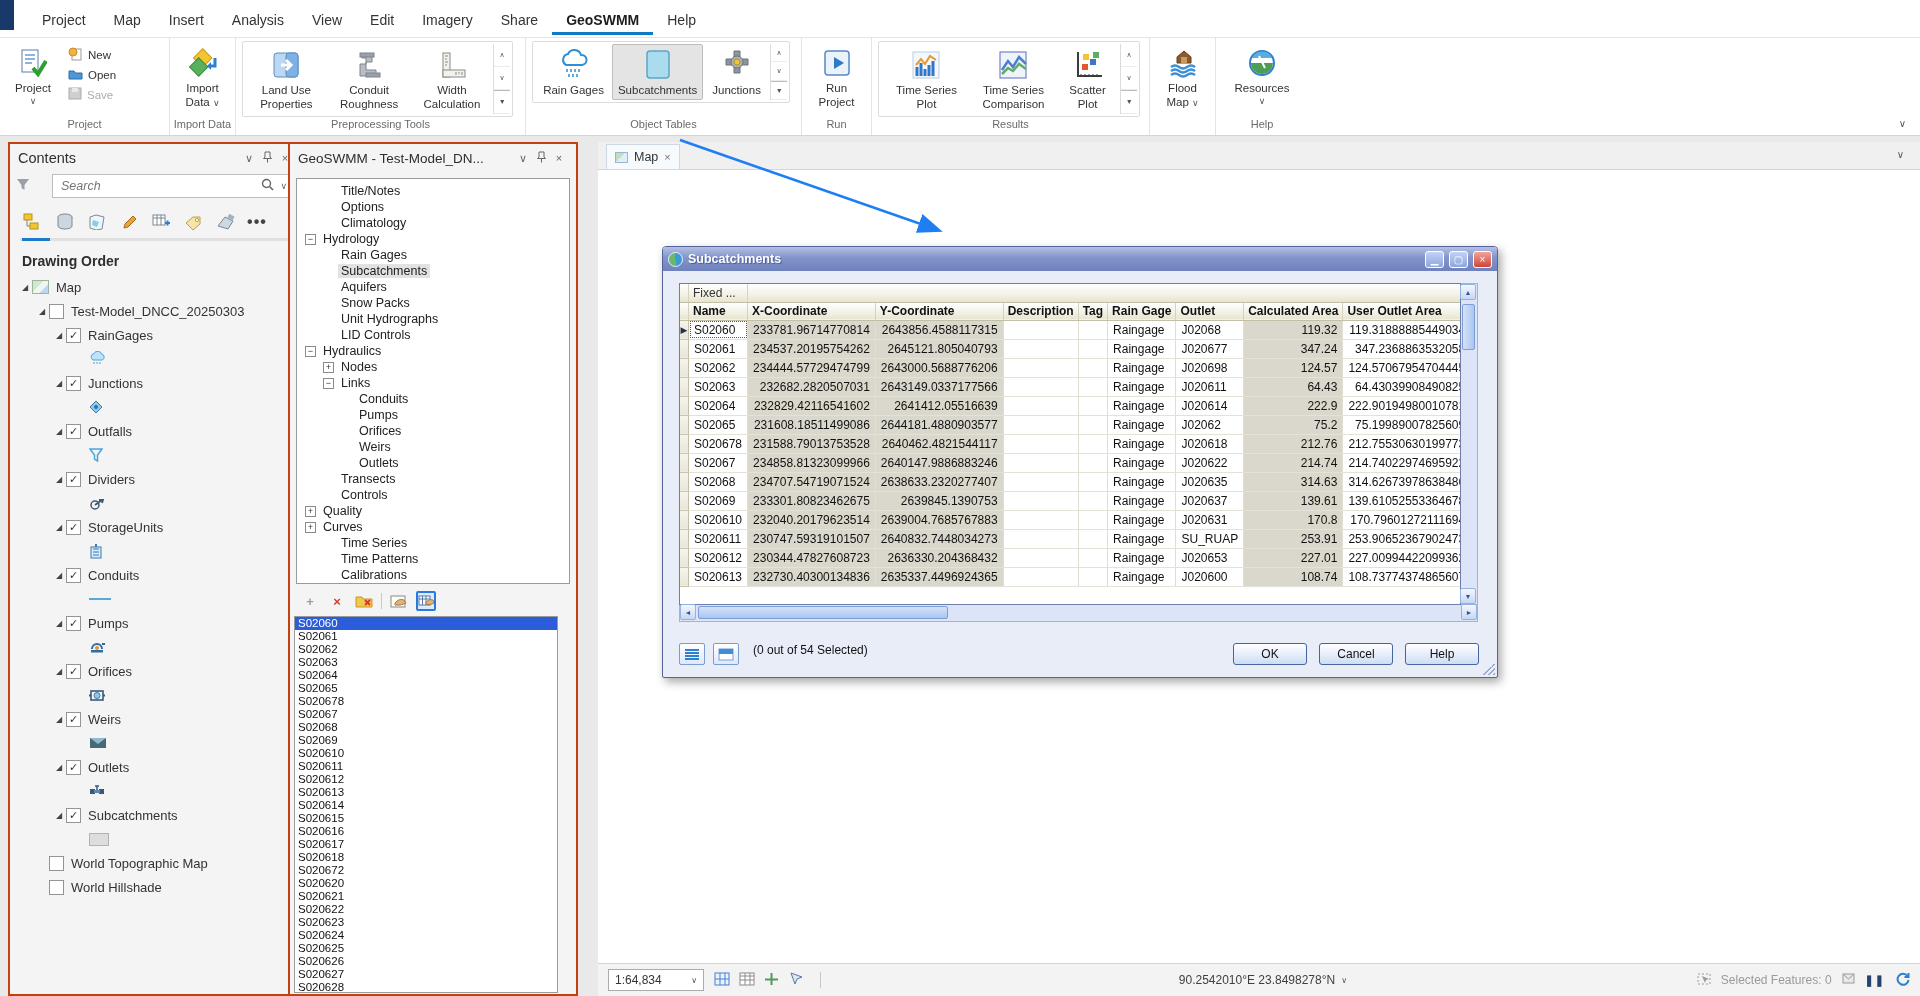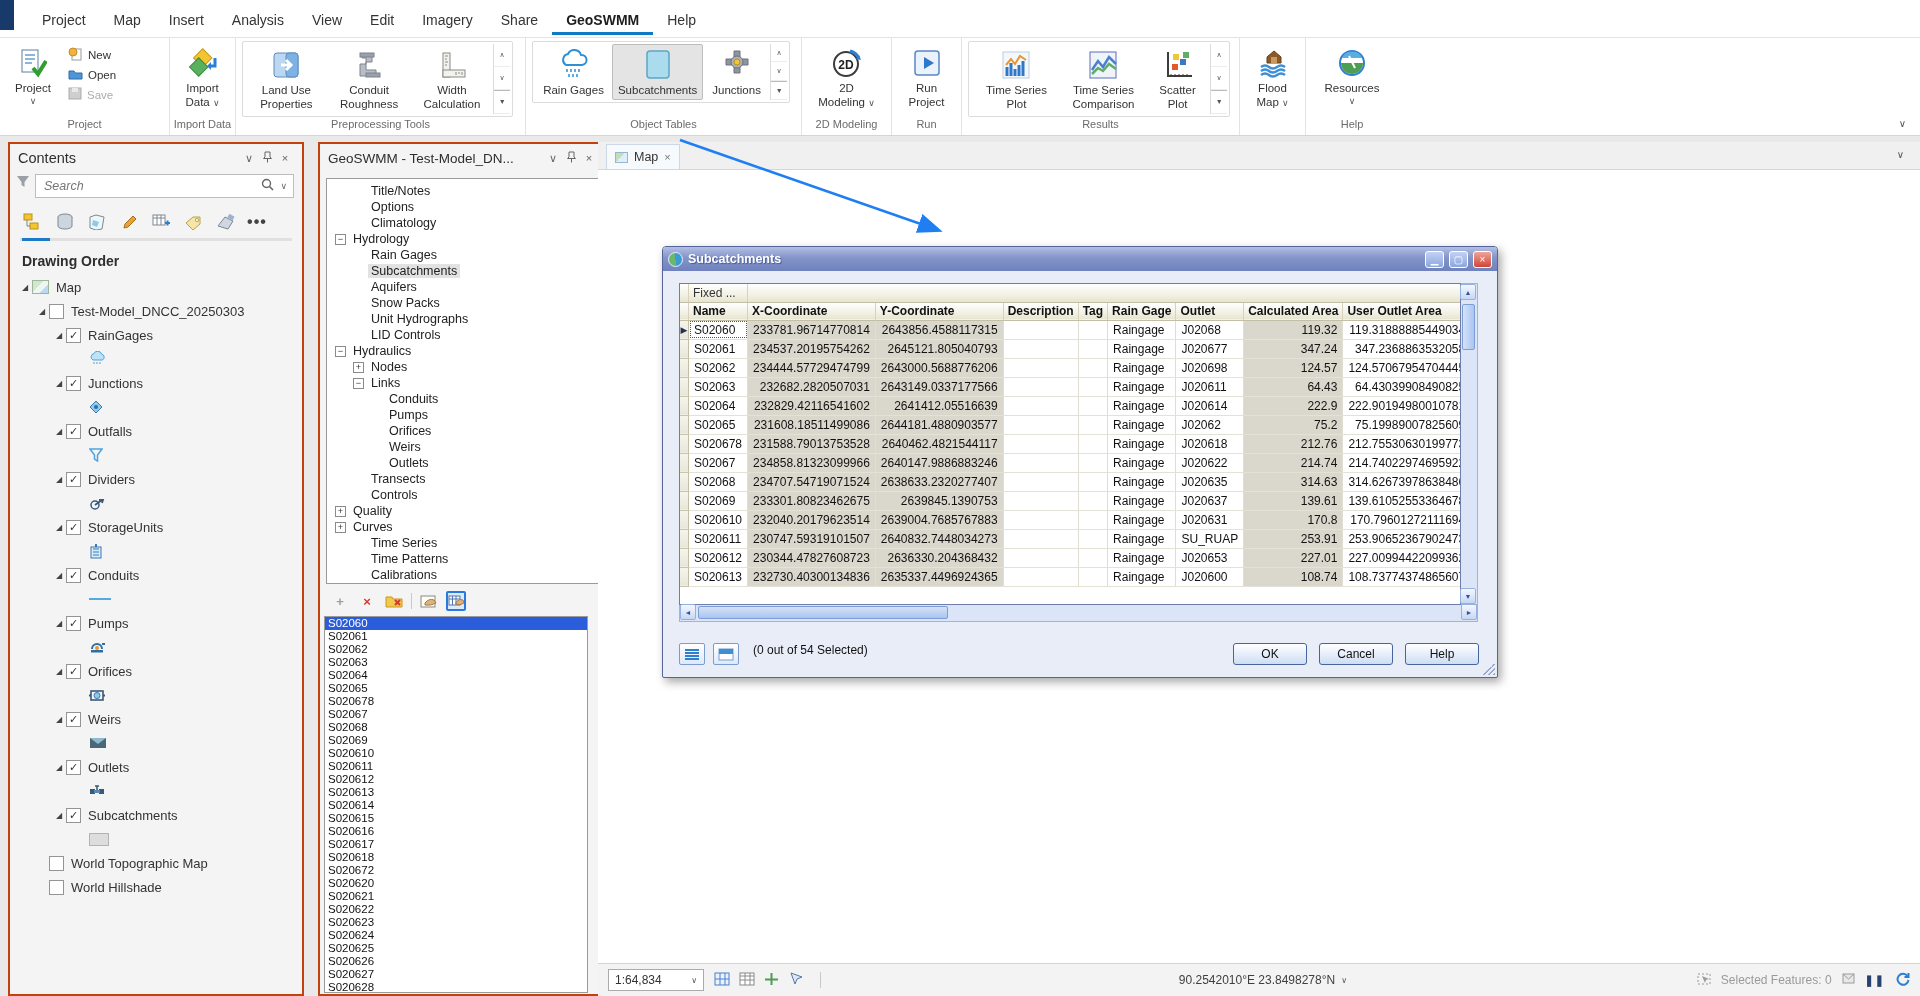--- a/index.html
+++ b/index.html
@@ -27,25 +27,25 @@
   .smallbtn{display:flex;align-items:center;gap:5px;font-size:11.5px;color:#333;padding:1px 4px;}
   .smallbtn.disabled{color:#adadad;}
   .boxed{border:1px solid #dcdcdc;border-radius:2px;display:flex;align-items:flex-start;padding:2px;}
   .scrollcol{width:17px;display:flex;flex-direction:column;border-left:1px solid #dcdcdc;align-self:stretch;}
   .scrollcol span{flex:1;display:flex;align-items:center;justify-content:center;font-size:7px;color:#555;border-bottom:1px solid #ececec;}
   .ribchev{position:absolute;right:14px;bottom:6px;font-size:10px;color:#555;}
 
   
   .panel{position:absolute;top:142px;bottom:0;background:#f4f4f4;border:2px solid #c2410c;}
   .contents-panel{left:8px;width:296px;}
-  .geoswmm-panel{left:318px;width:290px;}
+  .geoswmm-panel{left:288px;width:290px;}
   .ptitle{height:28px;display:flex;align-items:center;padding:0 8px;font-size:14.5px;color:#2e2e2e;}
   .ptitle .sp{flex:1;}
   .pbtn{width:18px;text-align:center;color:#666;font-size:11px;cursor:default;}
-  .searchrow{display:flex;padding:2px 8px 4px 6px;gap:5px;}
+  .searchrow{display:flex;align-items:center;padding:2px 8px 4px 6px;gap:22px;}
   .sinput{flex:1;height:24px;border:1px solid #bdbdbd;background:#fff;display:flex;align-items:center;padding:0 6px;gap:6px;}
   .sinput input{flex:1;border:none;outline:none;font-size:12.5px;font-style:italic;color:#7a7a7a;background:transparent;}
   .ctoolbar{display:flex;align-items:center;gap:10px;padding:6px 10px 0 12px;height:34px;}
   .ctb{width:22px;height:22px;display:flex;align-items:center;justify-content:center;}
   .ctoolbar-underline{height:3px;margin:2px 10px 0 10px;background:#e0e0e0;position:relative;}
   .ctoolbar-underline .active{position:absolute;left:2px;top:0;width:28px;height:3px;background:#1e79c6;}
   .cheading{font-size:14px;color:#2e2e2e;font-weight:bold;padding:12px 0 6px 12px;}
   .ct-row{display:flex;align-items:center;height:24px;font-size:13px;color:#333;}
   .ct-exp{width:14px;font-size:8px;color:#444;text-align:center;flex:0 0 14px;}
   .ct-chk{width:15px;height:15px;border:1px solid #949494;background:#fff;margin-right:7px;font-size:11px;line-height:13px;text-align:center;color:#333;flex:0 0 15px;}
@@ -278,36 +278,20 @@
           <div class="scrollcol">
               <span>∧</span>
               <span>∨</span>
               <span style="border-top:1px solid #bbb">▼</span>
             </div>
         </div>
       </div>
       <div class="rg-label">Object Tables</div>
     </div>
 
-    <div class="rgroup" style="width:90px">
-      <div class="rg-body" style="justify-content:center">
-        <div class="bigbtn">
-          <span class="ric">
-            <svg width="34" height="32">
-                <circle cx="16" cy="17" r="12" fill="#fff" stroke="#3c3c3c" stroke-width="2"></circle>
-                <text x="16" y="22" text-anchor="middle" font-size="12" font-weight="bold" fill="#222">2D</text>
-                <path d="M20 4 a14 14 0 0 1 9 7" stroke="#2f7fd1" stroke-width="3" fill="none"></path>
-                <path d="M31 13 l-5 -1 l3 -4 z" fill="#2f7fd1"></path>
-              </svg>
-          </span>
-          <span class="blabel" style="width:62px"><span>2D Modeling</span> <span class="chvin">∨</span></span>
-        </div>
-      </div>
-      <div class="rg-label">2D Modeling</div>
-    </div>
 
     <div class="rgroup" style="width:70px">
       <div class="rg-body" style="justify-content:center">
         <div class="bigbtn">
           <span class="ric">
             <svg width="30" height="30">
                 <rect x="3" y="3" width="24" height="24" rx="3" fill="#eaf2fb" stroke="#5b87c5" stroke-width="1.5"></rect>
                 <path d="M12 9 l10 6 l-10 6 z" fill="#2f77c8"></path>
               </svg>
           </span>

